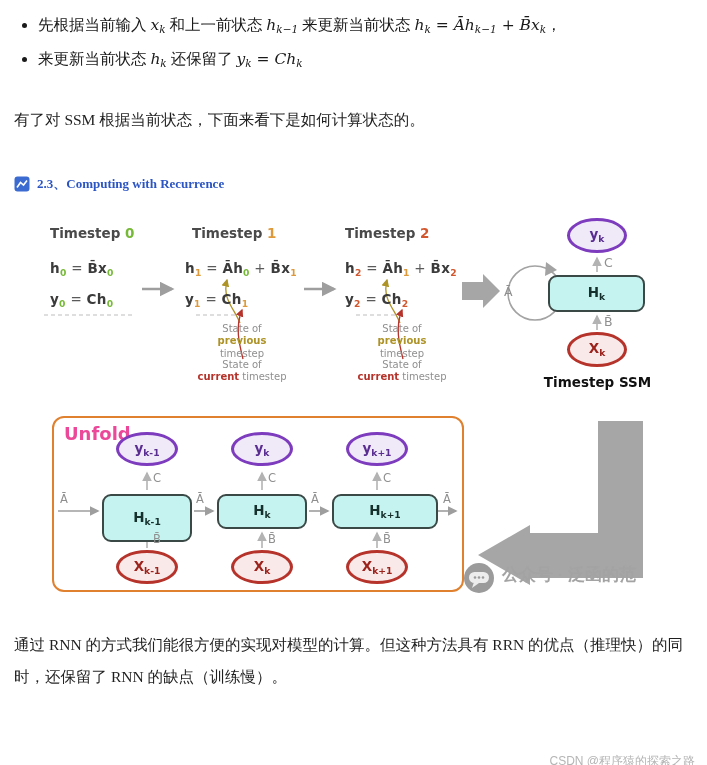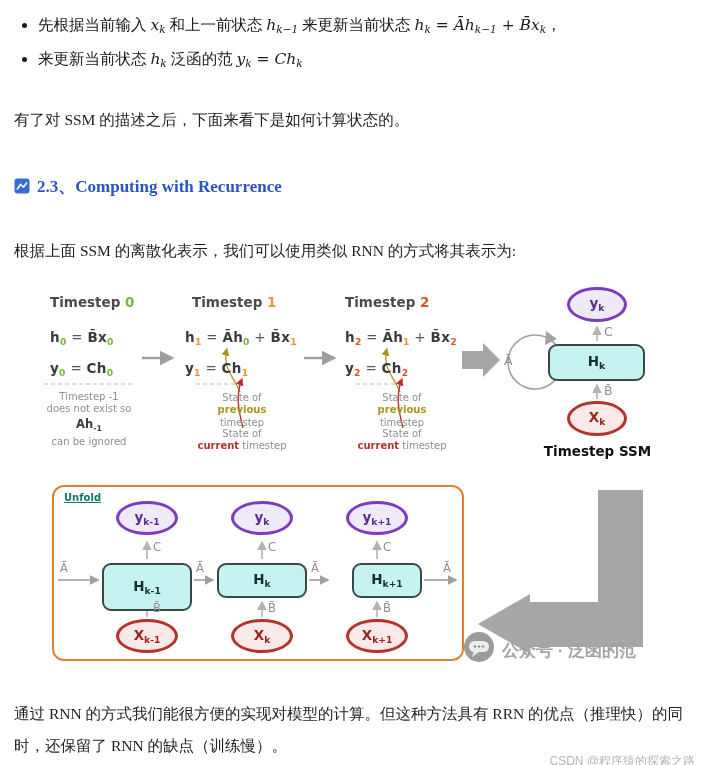--- a/index.html
+++ b/index.html
@@ -9,21 +9,21 @@
   .page { position:relative; width:707px; height:765px; padding:0 14px; background:#fff; }
 
   ul.bullets { margin:10px 0 0 0; padding-left:24px; }
   ul.bullets li { font-size:15.5px; line-height:30px; color:#1a1a1a; }
 
   .para { font-size:15.5px; line-height:22px; color:#1f1f1f; }
   .p1 { margin-top:30px; }
   .p2 { margin-top:42px; }
   .p3 { margin-top:30px; line-height:32px; }
 
-  .heading { margin-top:44px; font-size:17px; color:#2c55c4; font-weight:bold;
+  .heading { margin-top:44px; font-size:13px; color:#2c55c4; font-weight:bold;
              display:flex; align-items:center; gap:7px; }
   .hicon { flex:0 0 auto; }
 
   .figure { position:relative; margin:20px -14px 0; width:707px; height:386px;
             font-family:"DejaVu Sans","Liberation Sans",sans-serif; color:#3b3b3b; }
   .fig-svg { position:absolute; left:0; top:0; }
 
   .ts-title { position:absolute; font-size:13.5px; white-space:nowrap; }
   .formula  { position:absolute; font-size:13.5px; white-space:nowrap; letter-spacing:.3px; }
   .note { position:absolute; font-size:10px; line-height:12.5px; color:#8f8f8f; text-align:center; }
@@ -37,48 +37,47 @@
           justify-content:center; font-size:13.5px; }
   .oval.purple { border:3px solid #7d3bbd; background:#efe9f8; }
   .oval.red    { border:3px solid #b5332a; background:#f9e9e9; }
   .hbox { position:absolute; border:2px solid #3a4846; border-radius:9px; background:#c5f4f0;
           display:flex; align-items:center; justify-content:center; font-size:13.5px; }
   .glabel { position:absolute; font-size:12.5px; color:#8f8f8f; white-space:nowrap; }
   .glabel-sm { position:absolute; font-size:11.5px; color:#8f8f8f; white-space:nowrap; }
   .fig-caption { position:absolute; font-weight:bold; font-size:13.5px; color:#111; text-align:center; }
 
   .unfold-box { position:absolute; border:2.5px solid #e0812f; border-radius:12px; }
-  .unfold-title { position:absolute; font-weight:bold; font-size:10px; color:#0f766e;text-decoration:underline; }
-
-  .wechat { position:absolute; display:flex; align-items:flex-end; gap:8px; font-weight:bold;
+  .unfold-title { position:absolute; font-weight:bold; font-size:18px; color:#ec4899; }
+
+  .wechat { position:absolute; display:flex; align-items:flex-start; gap:8px; font-weight:bold;
             font-size:17px; color:#a3a3a3; font-family:"Liberation Sans",sans-serif; }
   .csdn { position:absolute; right:12px; top:743px; font-size:12px; color:#b5b5b5;
           font-family:"Liberation Sans",sans-serif; }
 </style>
 </head>
 <body>
 
 <div class="page">
 
   <ul class="bullets">
     <li><span><span>先根据当前输入 </span><span class="math">x</span><span class="sub math">k</span><span> 和上一前状态 </span><span class="math">h</span><span class="sub math">k−1</span><span> 来更新当前状态 </span><span class="math">h</span><span class="sub math">k</span><span class="math"> = </span><span class="math">Āh</span><span class="sub math">k−1</span><span class="math"> + </span><span class="math">B̄x</span><span class="sub math">k</span><span>，</span></span></li>
-    <li><span><span>来更新当前状态 </span><span class="math">h</span><span class="sub math">k</span><span> 泛函的范 </span><span class="math">y</span><span class="sub math">k</span><span class="math"> = </span><span class="math">Ch</span><span class="sub math">k</span></span></li>
+    <li><span><span>来更新当前状态 </span><span class="math">h</span><span class="sub math">k</span><span> 还保留了 </span><span class="math">y</span><span class="sub math">k</span><span class="math"> = </span><span class="math">Ch</span><span class="sub math">k</span></span></li>
   </ul>
 
-  <p class="para p1">有了对 SSM 的描述之后，下面来看下是如何计算状态的。</p>
+  <p class="para p1">有了对 SSM 根据当前状态，下面来看下是如何计算状态的。</p>
 
   <h3 class="heading">
     <svg class="hicon" width="16" height="16" viewBox="0 0 16 16">
       <rect x="0.5" y="0.5" width="15" height="15" rx="3" fill="#3b6ad0"></rect>
       <polyline points="3,11.5 6.5,6.5 9.5,9 13,4.5" fill="none" stroke="#ffffff" stroke-width="1.6"></polyline>
     </svg>
     <span>2.3、Computing with Recurrence</span>
   </h3>
 
-  <p class="para p2">根据上面 SSM 的离散化表示，我们可以使用类似 RNN 的方式将其表示为:</p>
 
   <div class="figure">
 
     <svg class="fig-svg" width="707" height="386" viewBox="0 0 707 386">
       <defs>
         <marker id="mG" markerWidth="8" markerHeight="8" refX="5" refY="3" orient="auto">
             <path d="M0,0 L6,3 L0,6 Z" fill="#9e9e9e"></path>
           </marker>
         <marker id="mL" markerWidth="8" markerHeight="8" refX="5" refY="3" orient="auto">
             <path d="M0,0 L6,3 L0,6 Z" fill="#b3b3b3"></path>
@@ -128,26 +127,20 @@
     <div class="ts-title" style="left:192px;top:12px"><span class="b" style="color: rgb(74, 74, 74);">Timestep </span><span class="b" style="color: rgb(222, 154, 58);">1</span></div>
     <div class="ts-title" style="left:345px;top:12px"><span class="b" style="color: rgb(74, 74, 74);">Timestep </span><span class="b" style="color: rgb(210, 87, 46);">2</span></div>
 
     <div class="formula" style="left:50px;top:47px"><span class="b" style="color: rgb(59, 59, 59);">h</span><span class="b sub" style="color: rgb(118, 184, 55);">0</span><span style="color: rgb(90, 90, 90);"> = </span><span class="b" style="color: rgb(59, 59, 59);">B̄x</span><span class="b sub" style="color: rgb(118, 184, 55);">0</span></div>
     <div class="formula" style="left:50px;top:78px"><span class="b" style="color: rgb(59, 59, 59);">y</span><span class="b sub" style="color: rgb(118, 184, 55);">0</span><span style="color: rgb(90, 90, 90);"> = </span><span class="b" style="color: rgb(59, 59, 59);">Ch</span><span class="b sub" style="color: rgb(118, 184, 55);">0</span></div>
     <div class="formula" style="left:185px;top:47px"><span class="b" style="color: rgb(59, 59, 59);">h</span><span class="b sub" style="color: rgb(222, 154, 58);">1</span><span style="color: rgb(90, 90, 90);"> = </span><span class="b" style="color: rgb(59, 59, 59);">Āh</span><span class="b sub" style="color: rgb(118, 184, 55);">0</span><span style="color: rgb(90, 90, 90);"> + </span><span class="b" style="color: rgb(59, 59, 59);">B̄x</span><span class="b sub" style="color: rgb(222, 154, 58);">1</span></div>
     <div class="formula" style="left:185px;top:78px"><span class="b" style="color: rgb(59, 59, 59);">y</span><span class="b sub" style="color: rgb(222, 154, 58);">1</span><span style="color: rgb(90, 90, 90);"> = </span><span class="b" style="color: rgb(59, 59, 59);">Ch</span><span class="b sub" style="color: rgb(222, 154, 58);">1</span></div>
     <div class="formula" style="left:345px;top:47px"><span class="b" style="color: rgb(59, 59, 59);">h</span><span class="b sub" style="color: rgb(210, 87, 46);">2</span><span style="color: rgb(90, 90, 90);"> = </span><span class="b" style="color: rgb(59, 59, 59);">Āh</span><span class="b sub" style="color: rgb(222, 154, 58);">1</span><span style="color: rgb(90, 90, 90);"> + </span><span class="b" style="color: rgb(59, 59, 59);">B̄x</span><span class="b sub" style="color: rgb(210, 87, 46);">2</span></div>
     <div class="formula" style="left:345px;top:78px"><span class="b" style="color: rgb(59, 59, 59);">y</span><span class="b sub" style="color: rgb(210, 87, 46);">2</span><span style="color: rgb(90, 90, 90);"> = </span><span class="b" style="color: rgb(59, 59, 59);">Ch</span><span class="b sub" style="color: rgb(210, 87, 46);">2</span></div>
 
-    <div class="note" style="left:36px;top:109px;width:106px">
-      <div>Timestep -1</div>
-      <div>does not exist so</div>
-      <div class="ah"><span class="b" style="color: rgb(59, 59, 59);">Ah</span><span class="b sub" style="color: rgb(59, 59, 59);">-1</span></div>
-      <div>can be ignored</div>
-    </div>
     <div class="note" style="left:196px;top:110px;width:92px">
       <div>State of</div>
       <div><span class="b" style="color: rgb(173, 146, 37);">previous</span><span style="color: rgb(143, 143, 143);"> timestep</span></div>
     </div>
     <div class="note" style="left:196px;top:146px;width:92px">
       <div>State of</div>
       <div><span class="b" style="color: rgb(181, 51, 42);">current</span><span style="color: rgb(143, 143, 143);"> timestep</span></div>
     </div>
     <div class="note" style="left:356px;top:110px;width:92px">
       <div>State of</div>
@@ -188,21 +181,21 @@
     <div class="glabel-sm" style="left:153px;top:258px">C</div>
     <div class="glabel-sm" style="left:268px;top:258px">C</div>
     <div class="glabel-sm" style="left:383px;top:258px">C</div>
 
     <div class="hbox" style="left:102px;top:281px;width:90px;height:48px">
         <span><span class="b" style="color: rgb(22, 48, 45);">H</span><span class="b sub" style="color: rgb(22, 48, 45);">k-1</span></span>
       </div>
     <div class="hbox" style="left:217px;top:281px;width:90px;height:35px">
         <span><span class="b" style="color: rgb(22, 48, 45);">H</span><span class="b sub" style="color: rgb(22, 48, 45);">k</span></span>
       </div>
-    <div class="hbox" style="left:352px;top:281px;width:70px;height:35px">
+    <div class="hbox" style="left:332px;top:281px;width:106px;height:35px">
         <span><span class="b" style="color: rgb(22, 48, 45);">H</span><span class="b sub" style="color: rgb(22, 48, 45);">k+1</span></span>
       </div>
 
     <div class="glabel-sm" style="left:60px;top:279px">Ā</div>
     <div class="glabel-sm" style="left:196px;top:279px">Ā</div>
     <div class="glabel-sm" style="left:311px;top:279px">Ā</div>
     <div class="glabel-sm" style="left:443px;top:279px">Ā</div>
 
     <div class="glabel-sm" style="left:153px;top:319px">B̄</div>
     <div class="glabel-sm" style="left:268px;top:319px">B̄</div>

